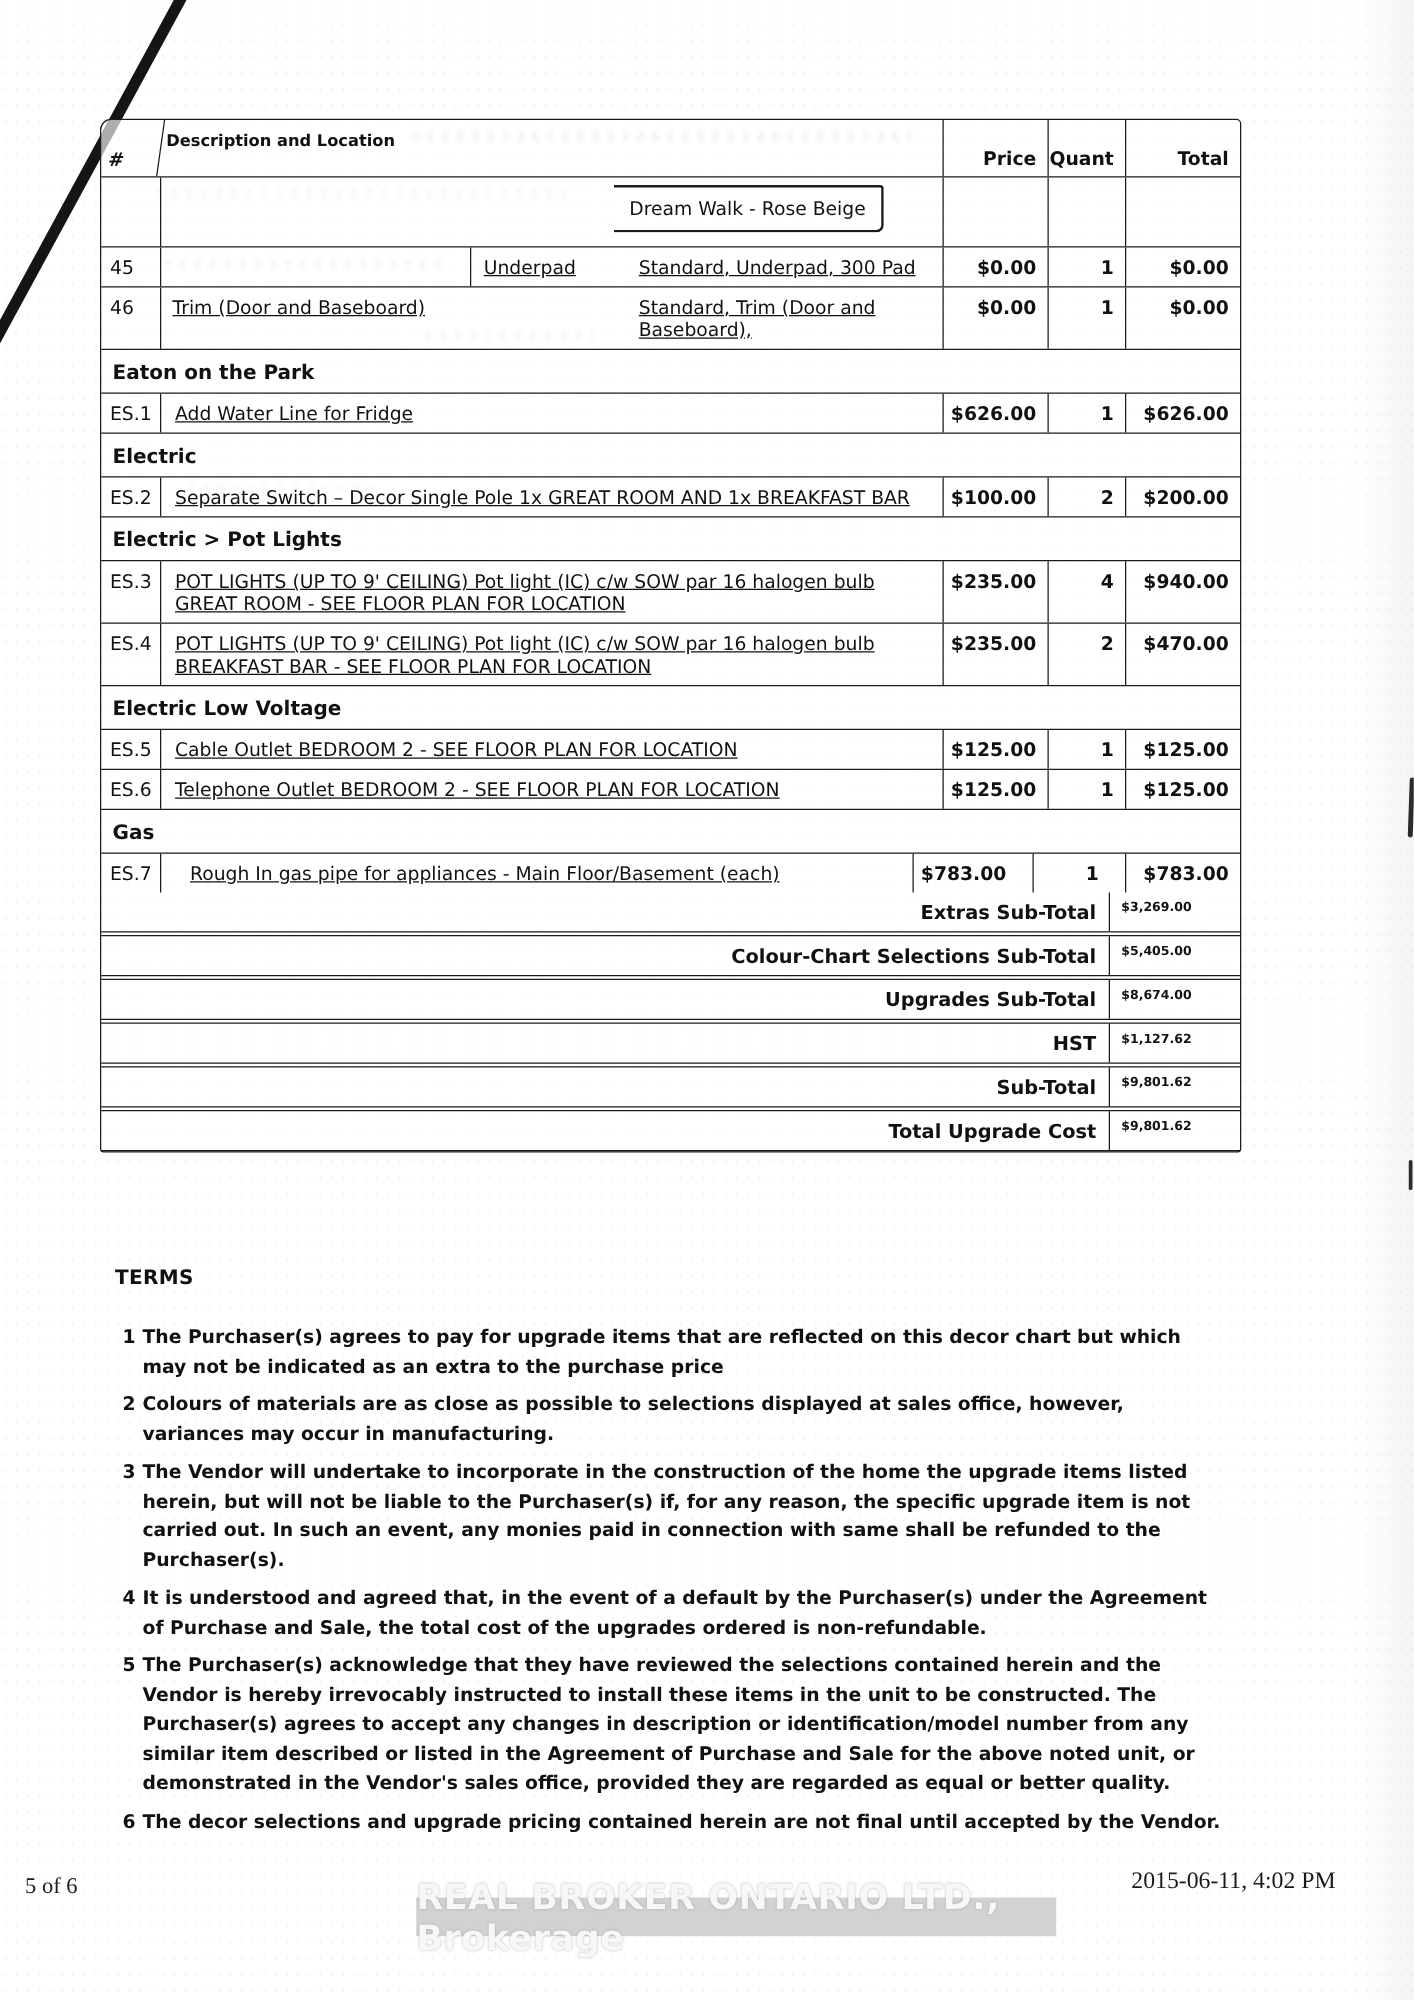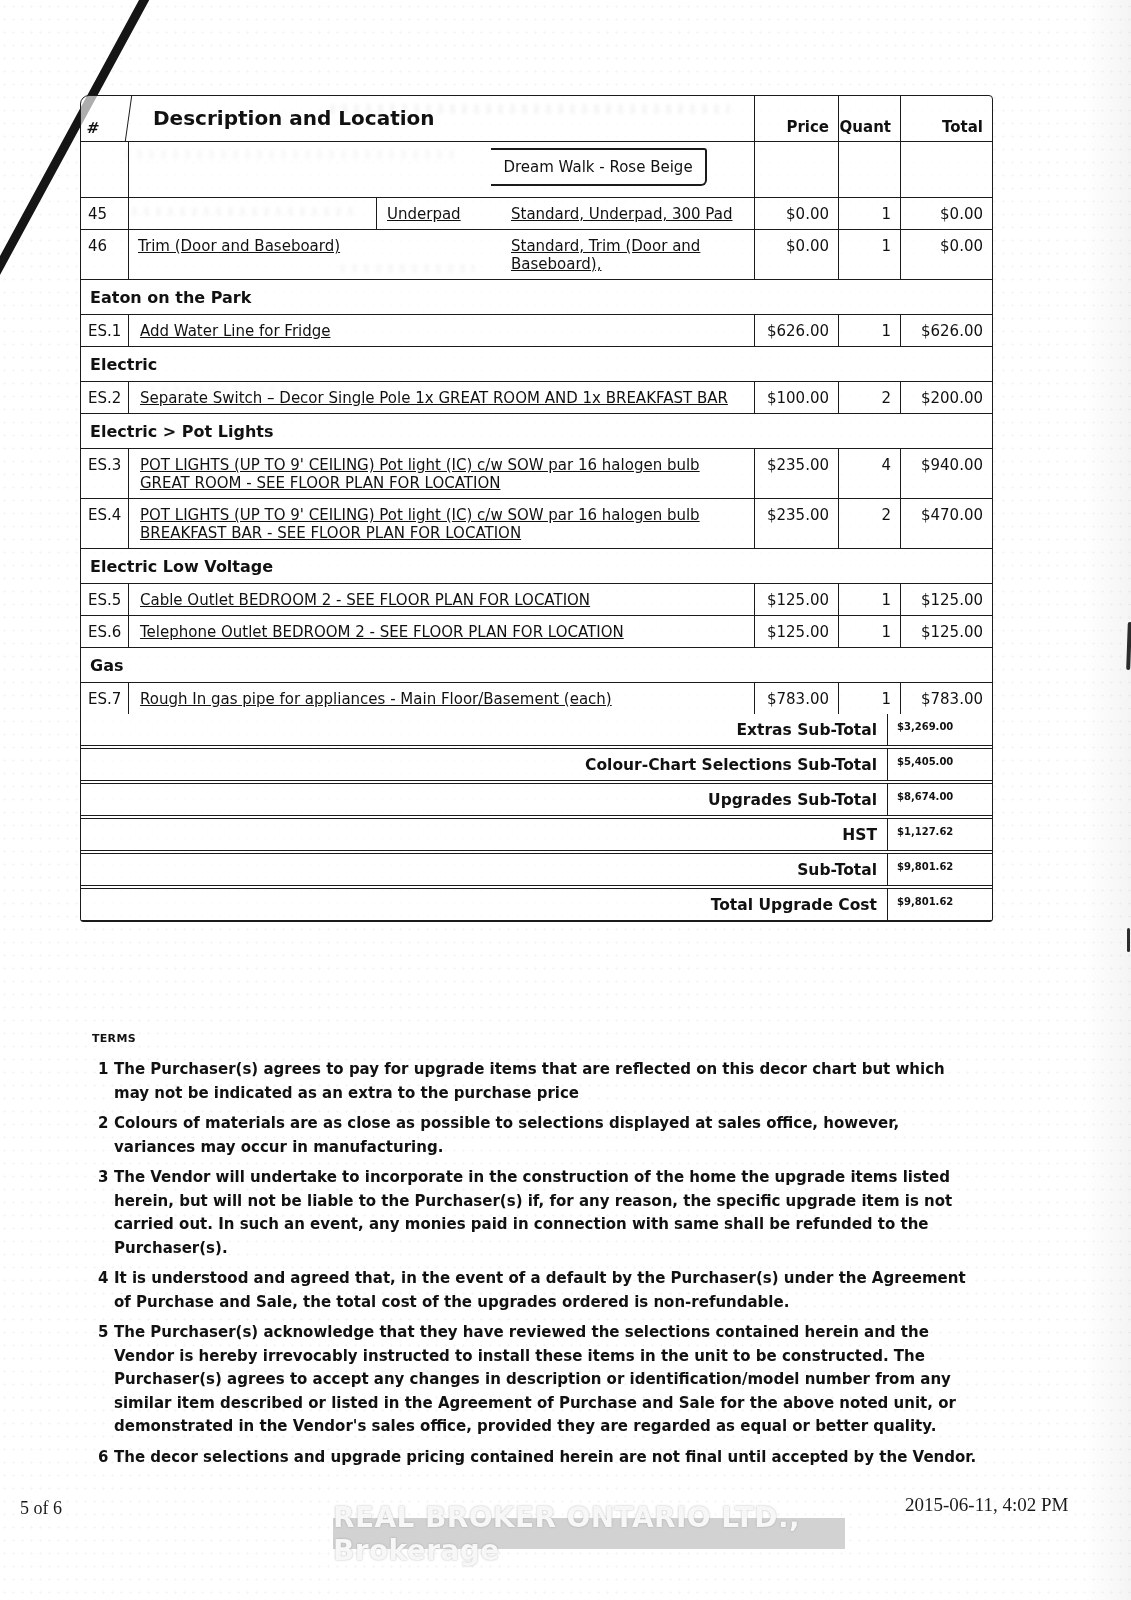--- a/index.html
+++ b/index.html
@@ -33,25 +33,25 @@
   }
   
   .doc{
     position:absolute;left:80px;top:95px;width:913px;
     border:1.8px solid #1b1b1b;border-radius:9px 4px 3px 3px;
     box-sizing:border-box;background:rgba(255,255,255,.65);
     font-size:15px;
   }
   .doc *{box-sizing:border-box;}
   .row{display:grid;grid-template-columns:48px 1fr 84px 62px 92px;border-bottom:1.7px solid #1b1b1b;}
-  .row:last-child{border-bottom:none;}
+  .row:last-child{border-bottom:none;gap:12px;}
   .cell{padding:6px 8px;}
   .c-num{border-right:1.7px solid #1b1b1b;padding:7px 4px 6px 7px;}
-  .c-price,.c-quant,.c-total{border-left:1.7px solid #1b1b1b;text-align:right;padding:7px 9px 6px 4px;font-weight:400;}
-  .head1 .c-desc{font-weight:600;font-size:20px;padding:10px 8px 4px 24px;}
+  .c-price,.c-quant,.c-total{border-left:1.7px solid #1b1b1b;text-align:right;padding:7px 9px 6px 4px;font-weight:700;}
+  .head1 .c-desc{font-weight:600;font-size:13px;padding:10px 8px 4px 4px;}
   .head1 .c-price,.head1 .c-quant,.head1 .c-total{font-weight:600;display:flex;align-items:flex-end;justify-content:flex-end;padding-bottom:5px;}
   .head1{height:46px;}
   .head1 .c-num{display:flex;align-items:flex-end;padding-bottom:4px;font-weight:600;transform:skewX(-8deg);}
   .head2{height:56px;}
   .head2 .c-desc{position:relative;padding:0;}
   .dreamwalk-box{
     position:absolute;left:362px;top:6px;width:216px;height:38px;
     border-top:2px solid #1b1b1b;border-right:2px solid #1b1b1b;border-bottom:2px solid #1b1b1b;
     border-radius:0 3px 6px 0;
     display:flex;align-items:center;justify-content:center;font-size:15px;
@@ -64,21 +64,21 @@
   .d-sub{width:125px;flex:none;border-left:1.7px solid #1b1b1b;padding:7px 6px 6px 10px;}
   .d-spec{flex:1;padding:7px 8px 6px 10px;}
   .d-only{padding:7px 8px 6px 11px;}
   .d-line2{display:block;}
   
   .trow{display:grid;grid-template-columns:1fr 105px;border-bottom:1.7px solid #1b1b1b;}
   .trow.gap{border-top:1.7px solid #1b1b1b;margin-top:2px;}
   .t-label{text-align:right;font-weight:700;padding:7px 10px 6px 4px;font-size:15.5px;}
   .t-value{border-left:1.7px solid #1b1b1b;text-align:left;font-weight:700;padding:7px 6px 6px 9px;font-size:10px;}
   
-  .terms-title{position:absolute;left:92px;top:1012px;font-weight:700;font-size:11px;letter-spacing:.3px;margin-top:20px;}
+  .terms-title{position:absolute;left:92px;top:1012px;font-weight:700;font-size:16px;letter-spacing:.3px;}
   .terms-list{position:absolute;left:98px;top:1058px;width:884px;font-weight:700;font-size:15px;line-height:23.5px;}
   .term-item{display:flex;margin-bottom:7px;}
   .term-num{flex:none;width:16px;}
   .term-text{flex:1;}
   
   .page-number{position:absolute;left:20px;top:1498px;font-family:"Liberation Serif","DejaVu Serif",serif;font-size:18px;color:#1a1a1a;}
   .timestamp{position:absolute;left:905px;top:1494px;font-family:"Liberation Serif","DejaVu Serif",serif;font-size:19px;color:#1a1a1a;}
   .watermark{
     position:absolute;left:333px;top:1518px;width:512px;height:31px;
     background:#d2d2d2;display:flex;align-items:center;justify-content:center;

